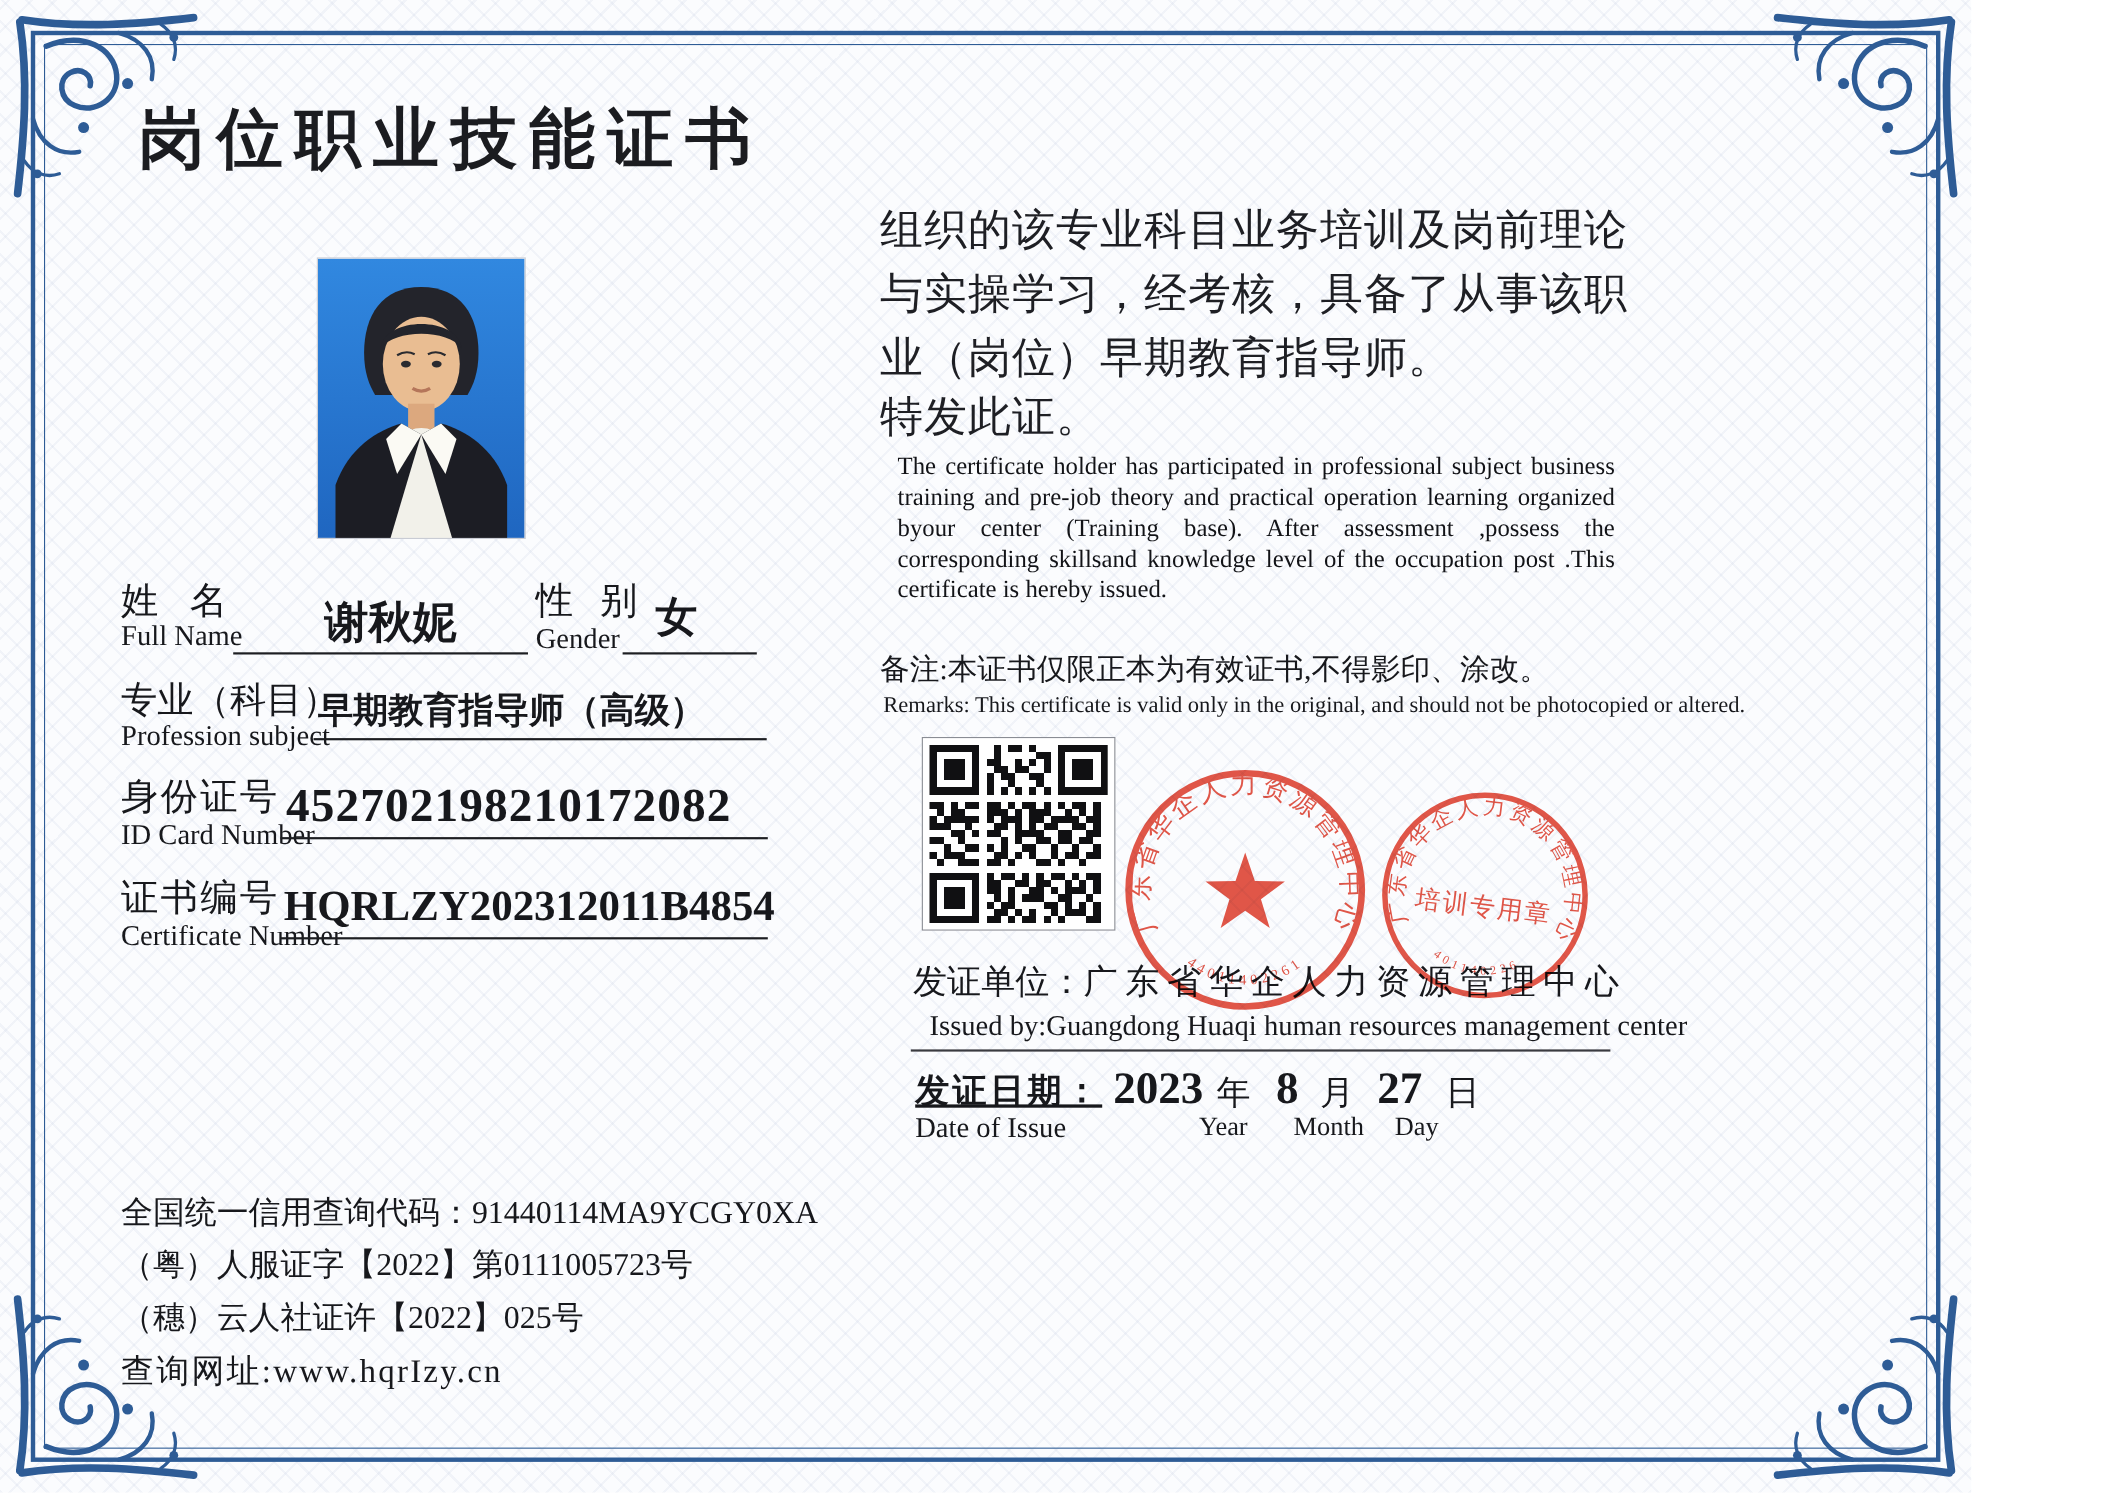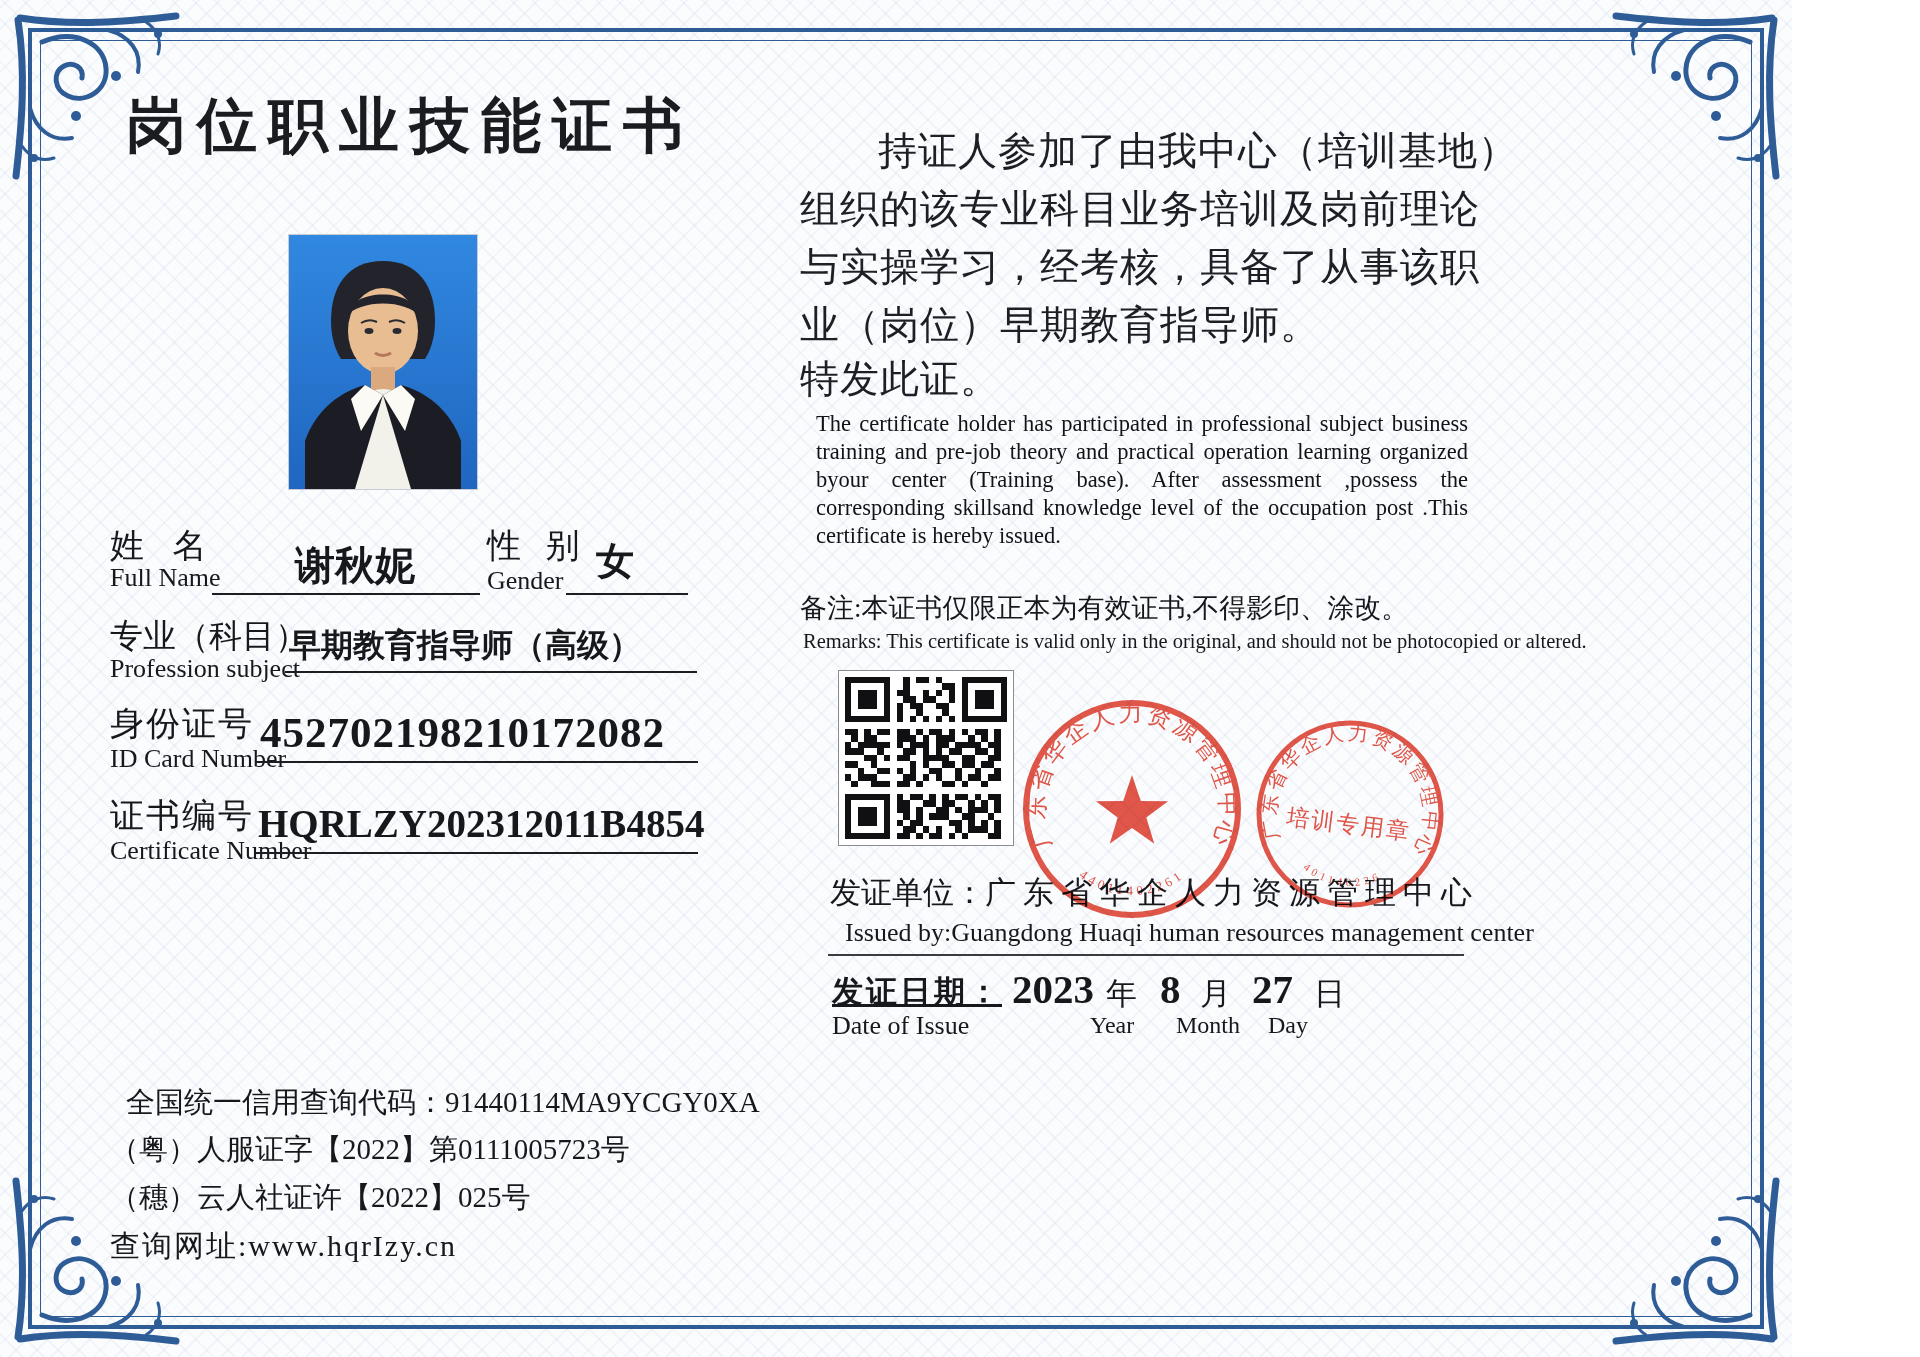--- a/index.html
+++ b/index.html
@@ -40,21 +40,21 @@
   .l-id-cn{left:110px;top:701px;font-size:34px;letter-spacing:2px;}
   .l-id-en{left:110px;top:744px;font-size:26px;}
   .v-id{left:260px;top:708px;font-size:43px;font-weight:700;letter-spacing:1px;}
   .u-id{left:255px;top:761px;width:443px;}
 
   .l-cert-cn{left:110px;top:793px;font-size:34px;letter-spacing:2px;}
   .l-cert-en{left:110px;top:836px;font-size:26px;}
   .v-cert{left:258px;top:801px;font-size:39px;font-weight:700;}
   .u-cert{left:255px;top:852px;width:443px;}
 
-  .fl-1{left:126px;top:1083px;font-size:29px;}
+  .fl-1{left:110px;top:1083px;font-size:29px;}
   .fl-2{left:110px;top:1130px;font-size:29px;}
   .fl-3{left:110px;top:1178px;font-size:29px;}
   .fl-4{left:110px;top:1226px;font-size:30px;letter-spacing:2px;}
 
   
   .cn-line{font-size:39px;letter-spacing:1px;color:#1e1f24;}
   .cn-l1{left:878px;top:124px;}
   .cn-l2{left:800px;top:182px;}
   .cn-l3{left:800px;top:240px;}
   .cn-l4{left:800px;top:298px;}
@@ -218,21 +218,20 @@
   <div class="abs l-cert-cn">证书编号</div>
   <div class="abs l-cert-en">Certificate Number</div>
   <div class="abs v-cert">HQRLZY202312011B4854</div>
   <div class="uline u-cert"></div>
 
   <div class="abs fl-1">全国统一信用查询代码：91440114MA9YCGY0XA</div>
   <div class="abs fl-2">（粤）人服证字【2022】第0111005723号</div>
   <div class="abs fl-3">（穗）云人社证许【2022】025号</div>
   <div class="abs fl-4">查询网址:www.hqrIzy.cn</div>
 
-  <div class="abs cn-line cn-l1">持证人参加了由我中心（培训基地）</div>
   <div class="abs cn-line cn-l2">组织的该专业科目业务培训及岗前理论</div>
   <div class="abs cn-line cn-l3">与实操学习，经考核，具备了从事该职</div>
   <div class="abs cn-line cn-l4">业（岗位）早期教育指导师。</div>
   <div class="abs cn-line cn-l5">特发此证。</div>
 
   <div class="abs en-para">The certificate holder has participated in professional subject business training and pre-job theory and practical operation learning organized byour center (Training base). After assessment ,possess the corresponding skillsand knowledge level of the occupation post .This certificate is hereby issued.</div>
 
   <div class="abs remark-cn">备注:本证书仅限正本为有效证书,不得影印、涂改。</div>
   <div class="abs remark-en">Remarks: This certificate is valid only in the original, and should not be photocopied or altered.</div>
 

